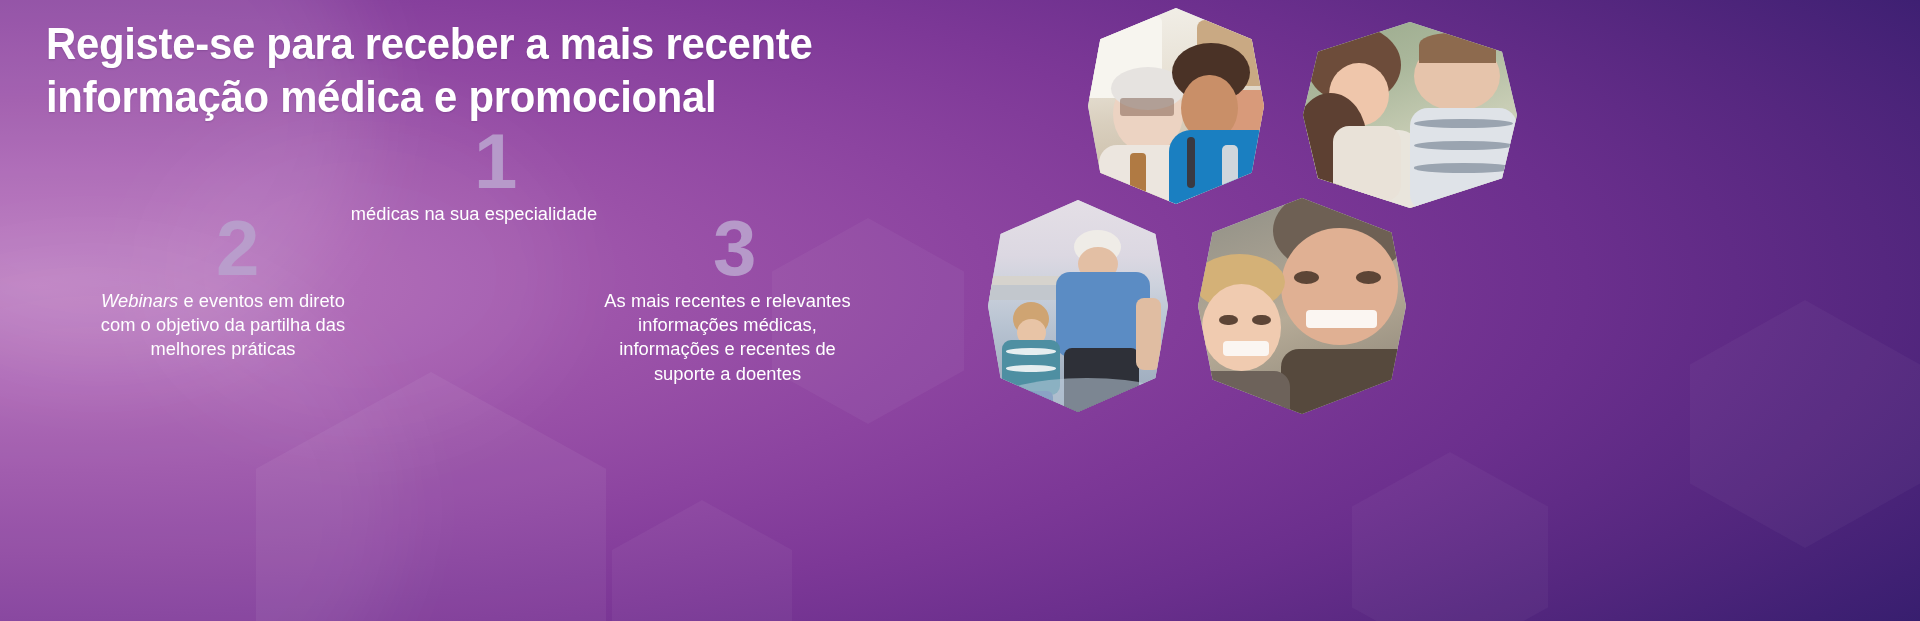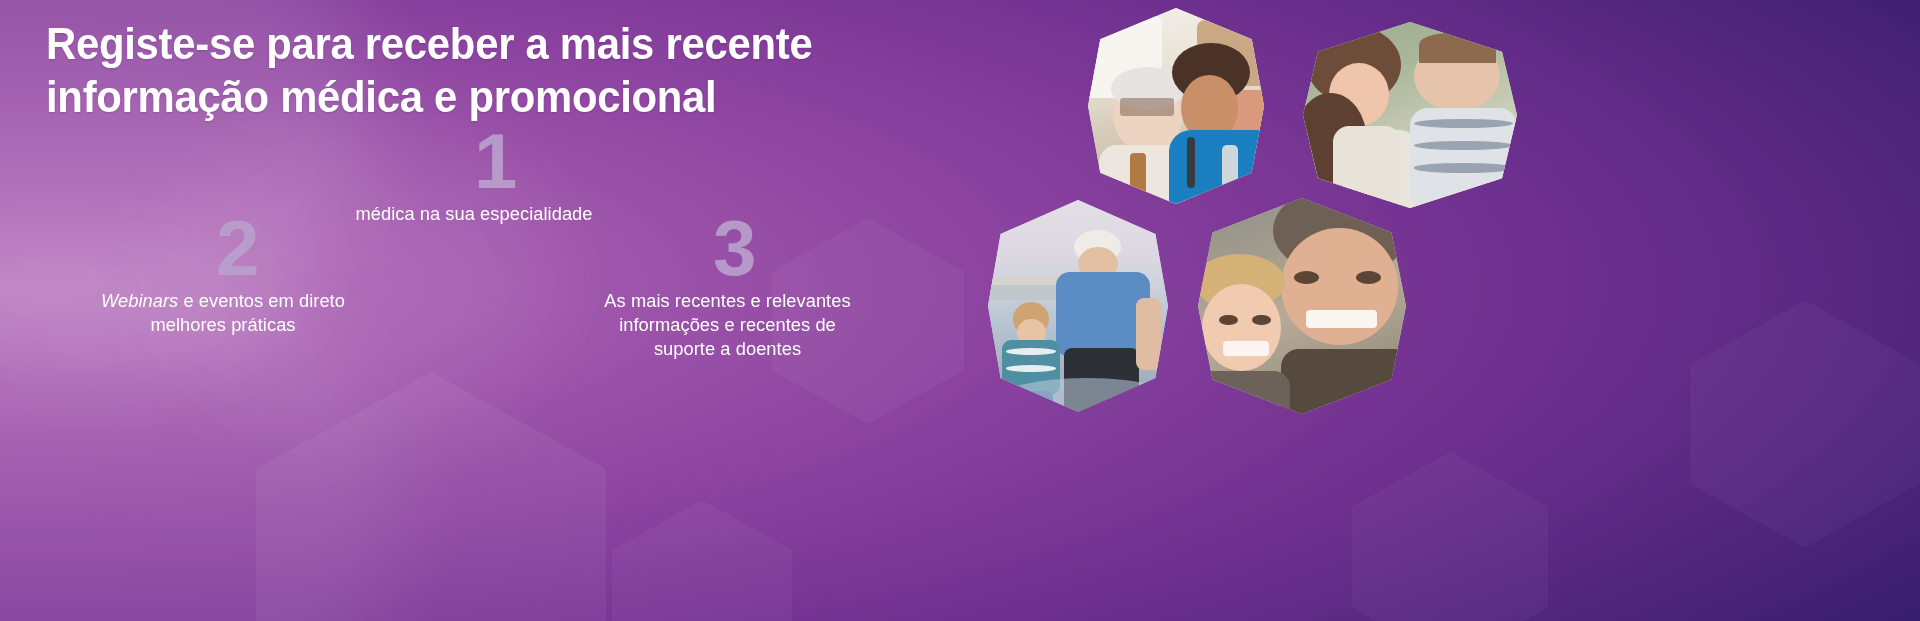--- a/index.html
+++ b/index.html
@@ -110,36 +110,38 @@
   </div>
 
   <h1 class="headline">
     <span class="hl-line">Registe-se para receber a mais recente</span>
     <span class="hl-line">informação médica e promocional</span>
   </h1>
 
   <div class="item" id="item1">
     <div class="num">1</div>
     <div class="body">
-      <span class="ln">médica na sua especialidade</span>
+      <span class="ln">médicas na sua especialidade</span>
     </div>
   </div>
 
   <div class="item" id="item2">
     <div class="num">2</div>
     <div class="body">
       <span class="ln"><em>Webinars</em><span> e eventos em direto</span></span>
+      <span class="ln">com o objetivo da partilha das</span>
       <span class="ln">melhores práticas</span>
     </div>
   </div>
 
   <div class="item" id="item3">
     <div class="num">3</div>
     <div class="body">
       <span class="ln">As mais recentes e relevantes</span>
+      <span class="ln">informações médicas,</span>
       <span class="ln">informações e recentes de</span>
       <span class="ln">suporte a doentes</span>
     </div>
   </div>
 
   <div class="photo" id="photo1">
     <div class="scene" style="background:linear-gradient(175deg,#f2efe8 0%,#e8e2d6 34%,#d9cfbe 55%,#c3b49d 100%);">
       <div class="lay" style="left:-6%; top:4%; width:48%; height:42%; background:#f7f5ef; border-radius:6px;"></div>
       <div class="lay" style="left:62%; top:6%; width:44%; height:34%; background:#c9a983; border-radius:8px;"></div>
       <div class="lay" style="left:70%; top:42%; width:36%; height:20%; background:#d89a7a; border-radius:8px;"></div>

